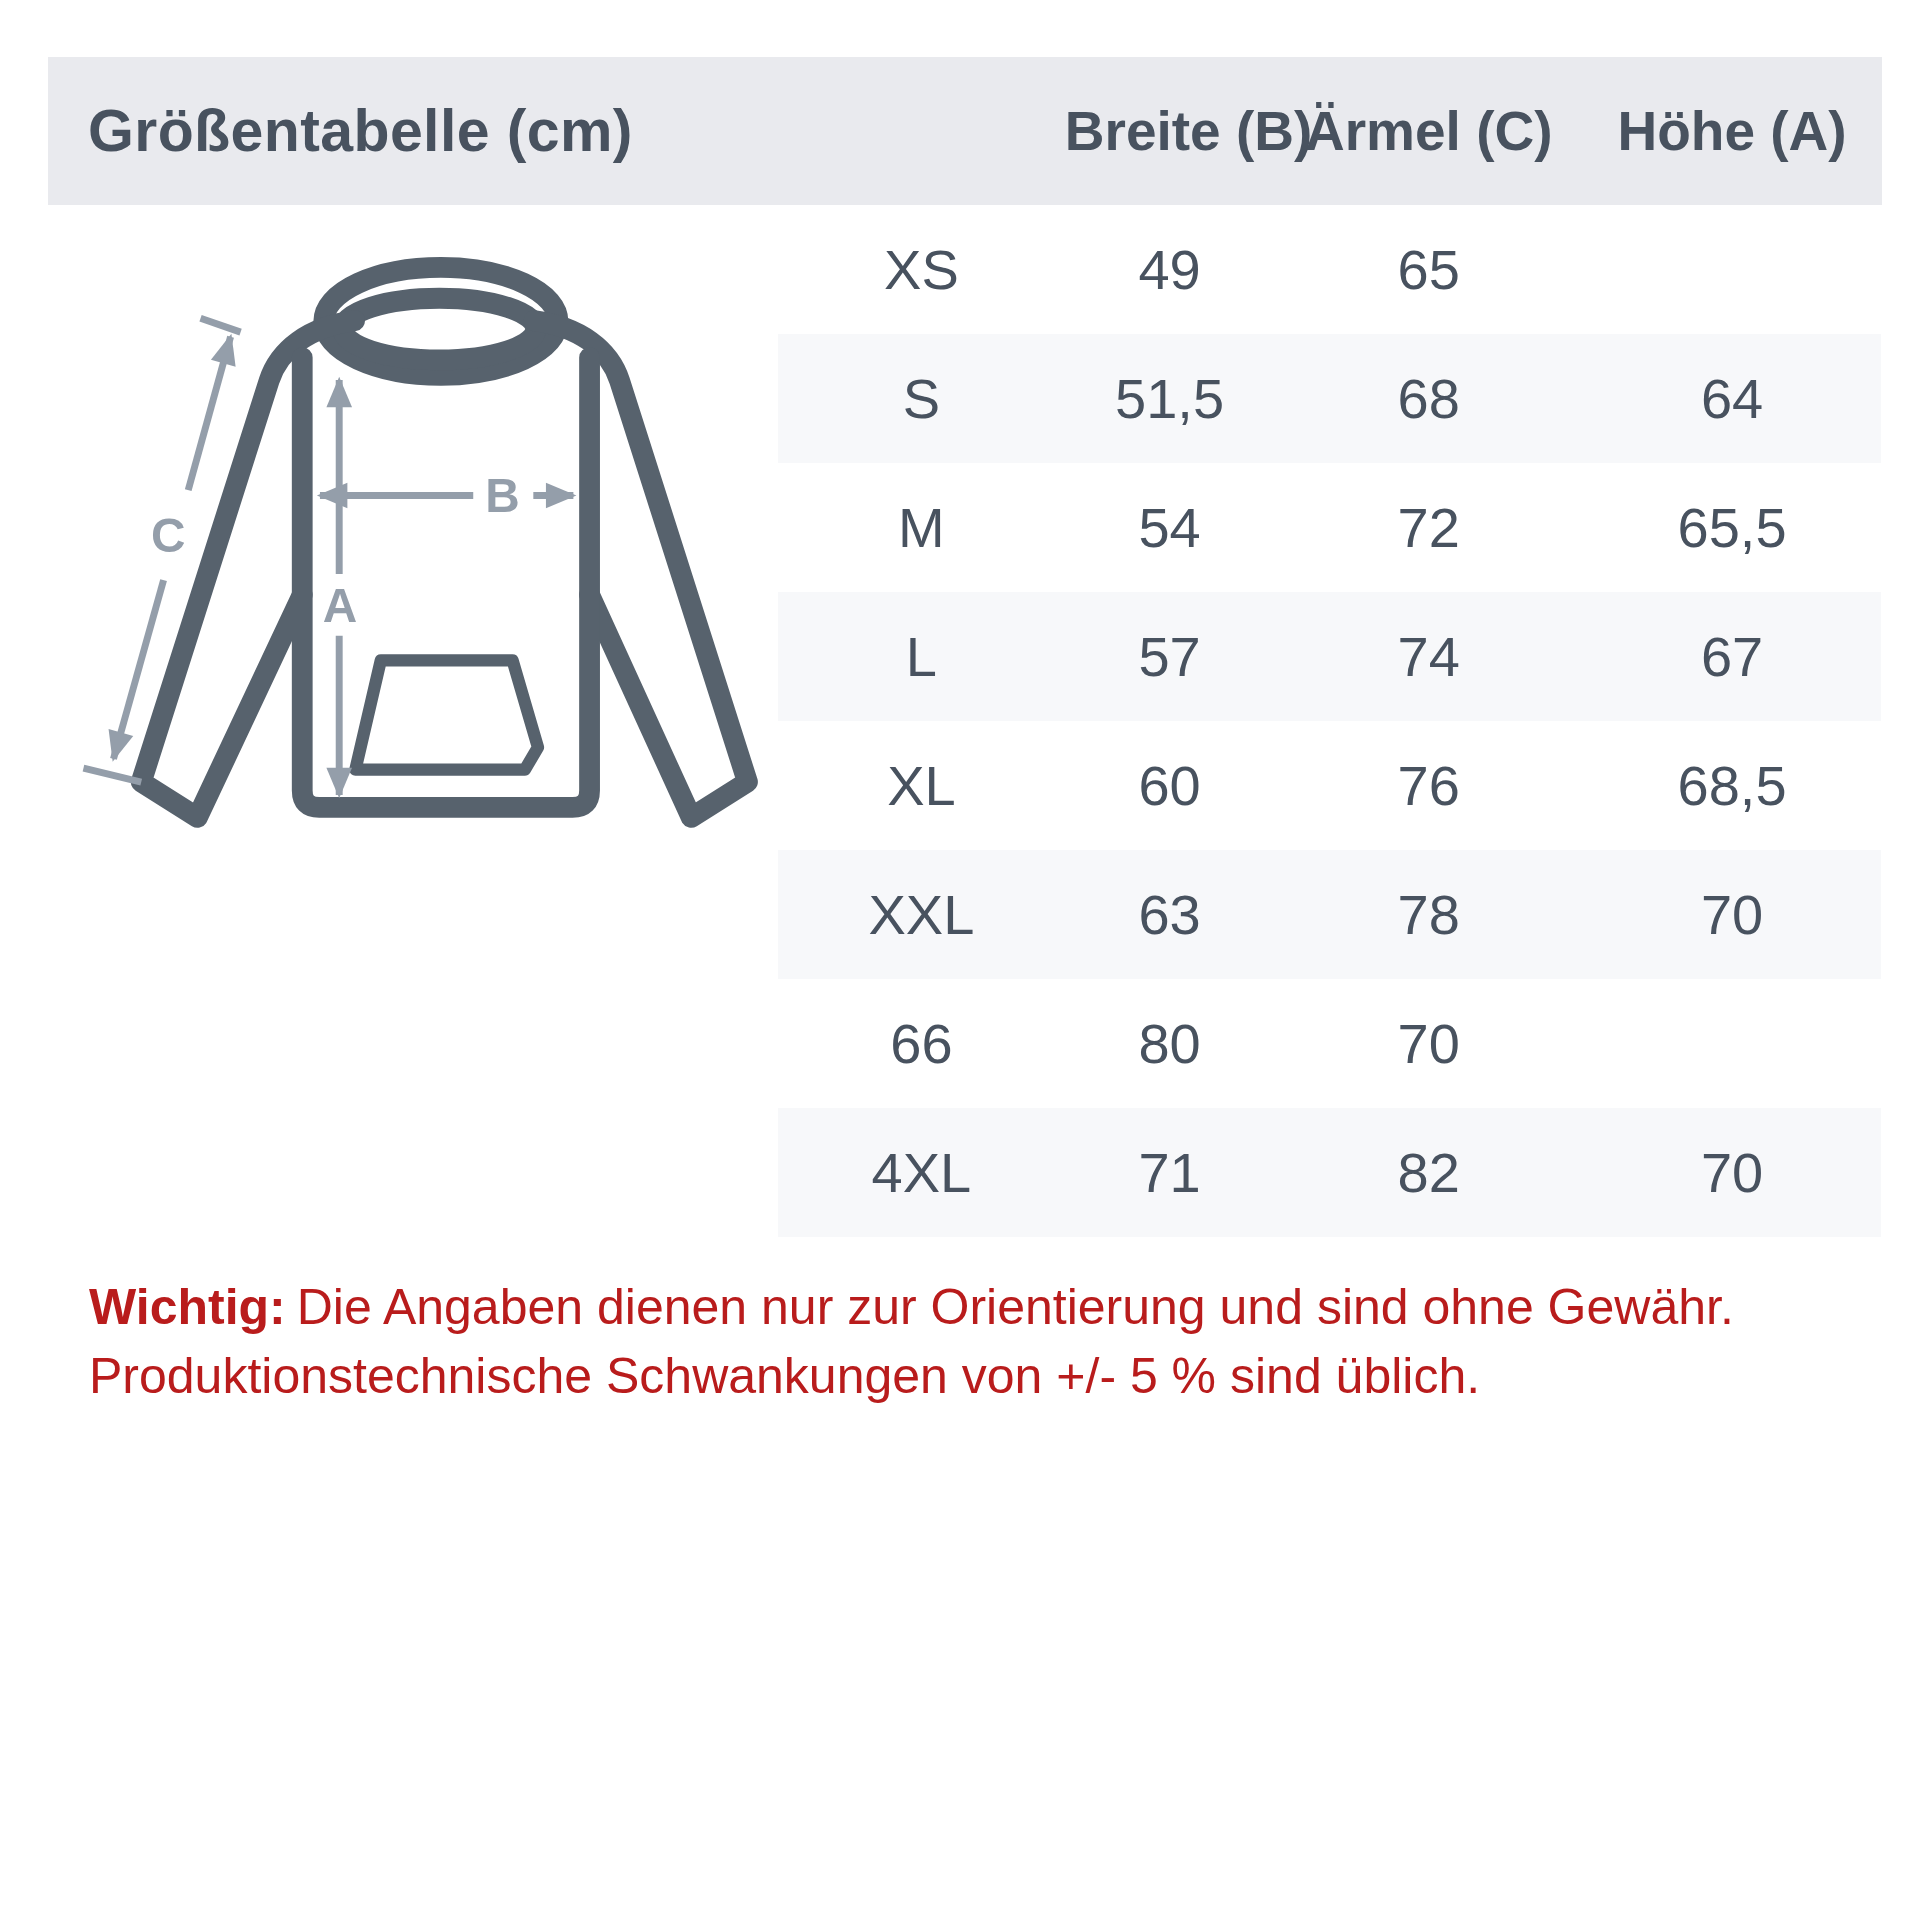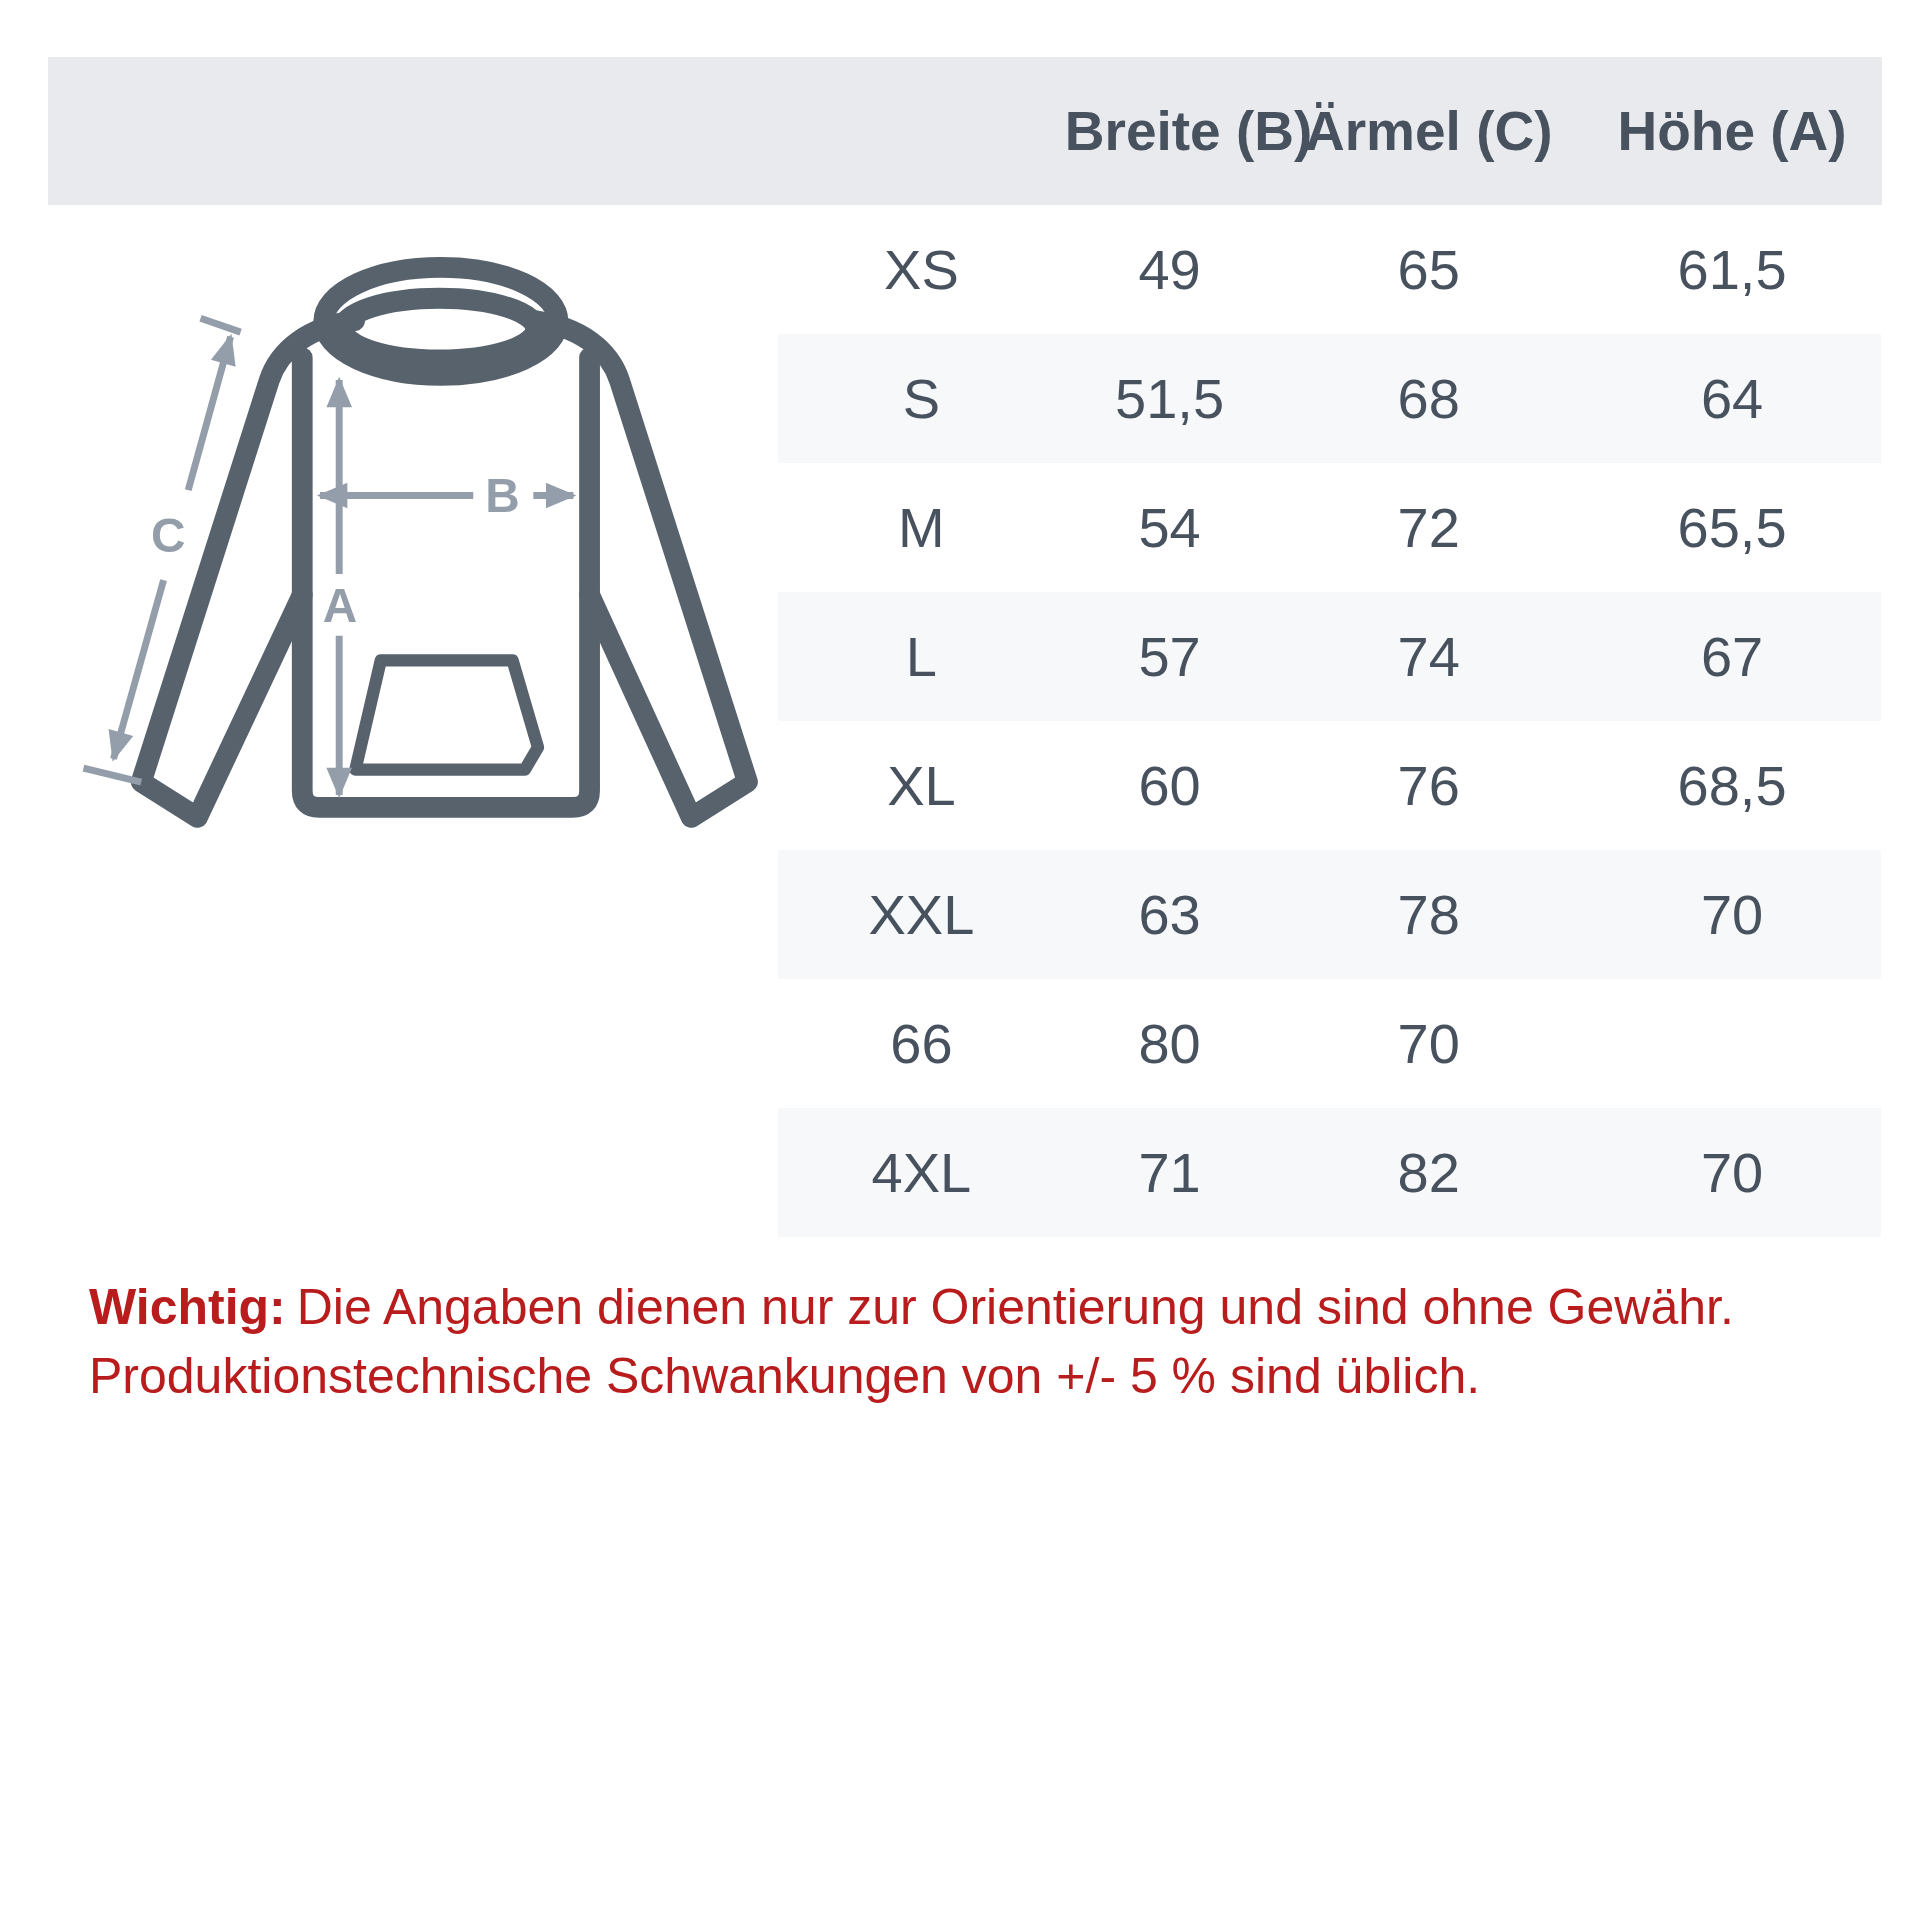--- a/index.html
+++ b/index.html
@@ -60,35 +60,35 @@
     color: #b91c1c;
   }
   .footer b { font-weight: bold; margin-right: 0.22em; }
 </style>
 </head>
 <body>
 
 <div id="page">
 
   <div class="header-band">
+    <div class="header-title">Größentabelle (cm)</div>
     <div class="col-grid">
       <div class="cell"></div>
       <div class="cell">Breite (B)</div>
       <div class="cell">Ärmel (C)</div>
       <div class="cell">Höhe (A)</div>
     </div>
   </div>
 
   <div class="rows">
     <div class="row">
       <div class="col-grid">
         <div class="cell">XS</div>
         <div class="cell">49</div>
         <div class="cell">65</div>
-        <div class="cell">61,5</div>
       </div>
     </div>
     <div class="row">
       <div class="col-grid">
         <div class="cell">S</div>
         <div class="cell">51,5</div>
         <div class="cell">68</div>
         <div class="cell">64</div>
       </div>
     </div>

